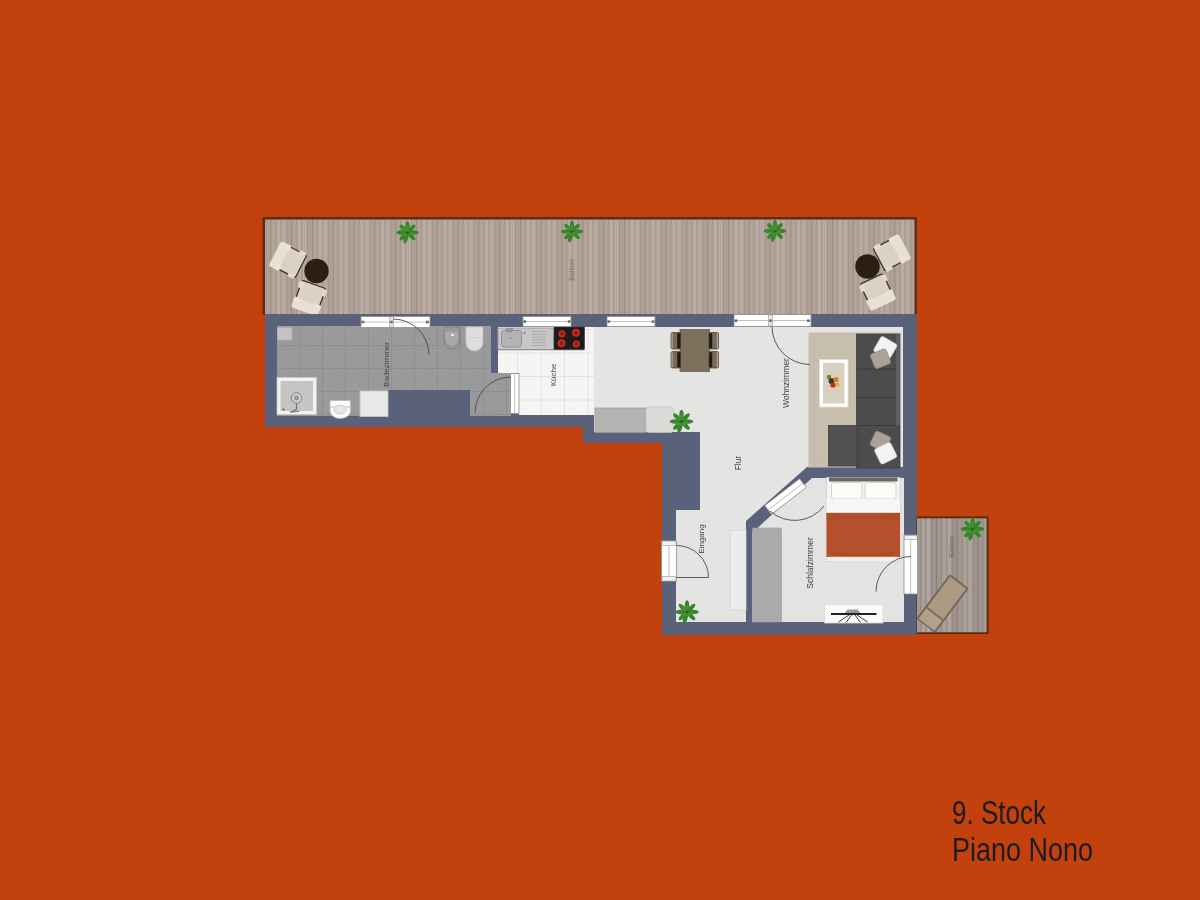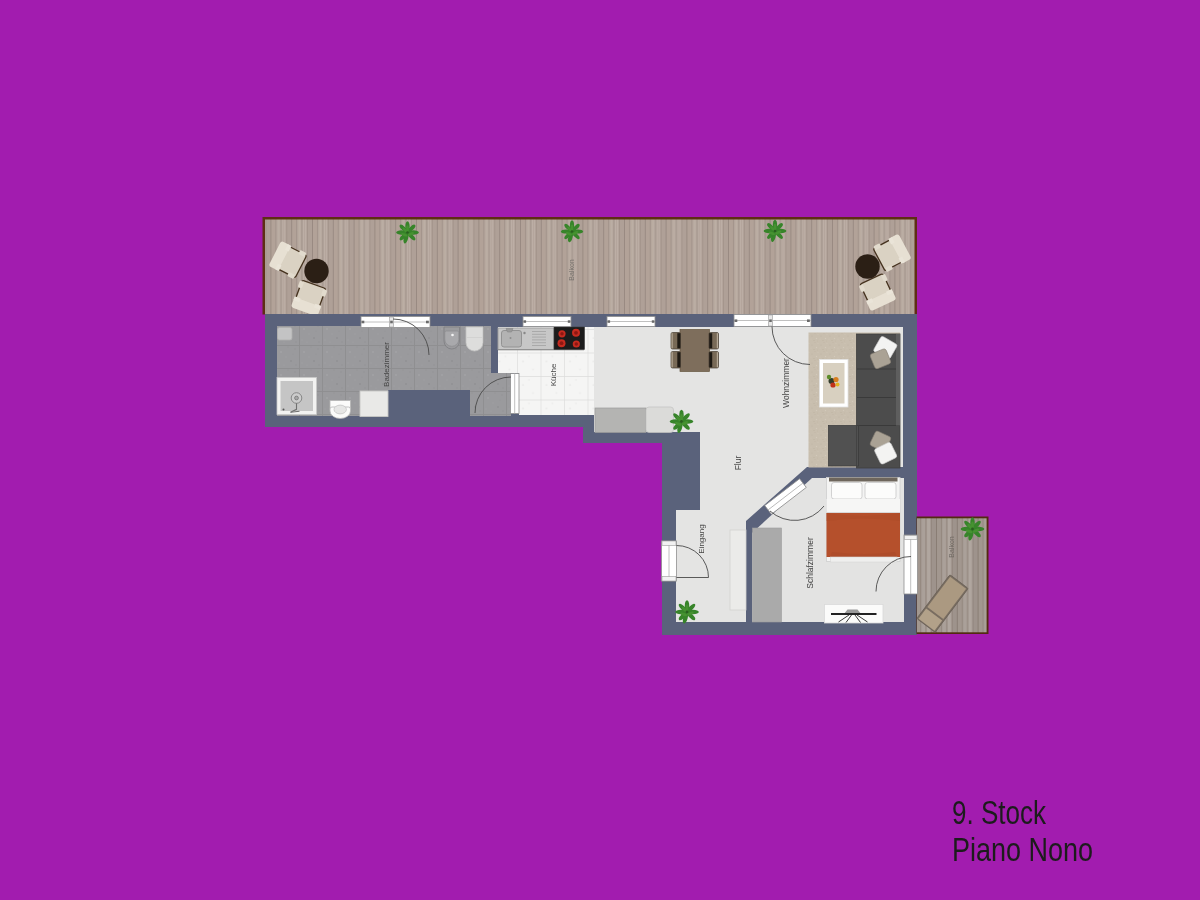--- a/index.html
+++ b/index.html
@@ -1,16 +1,16 @@
 <!DOCTYPE html>
 <html><head>
 <meta charset="utf-8">
 <style>
   html,body{margin:0;padding:0;background:#ffffff;}
-  #page{width:1200px;height:900px;position:relative;background:#a21caf;overflow:hidden;
+  #page{width:1200px;height:900px;position:relative;background:#c2410c;overflow:hidden;
         font-family:"Liberation Sans", sans-serif;}
   svg{position:absolute;top:0;left:0;}
 </style>
 </head>
 <body>
 <div id="page">
 <svg width="1200" height="900" viewBox="0 0 1200 900">
 <defs>
 
   <pattern id="deckT" width="20.8" height="60" patternUnits="userSpaceOnUse">

